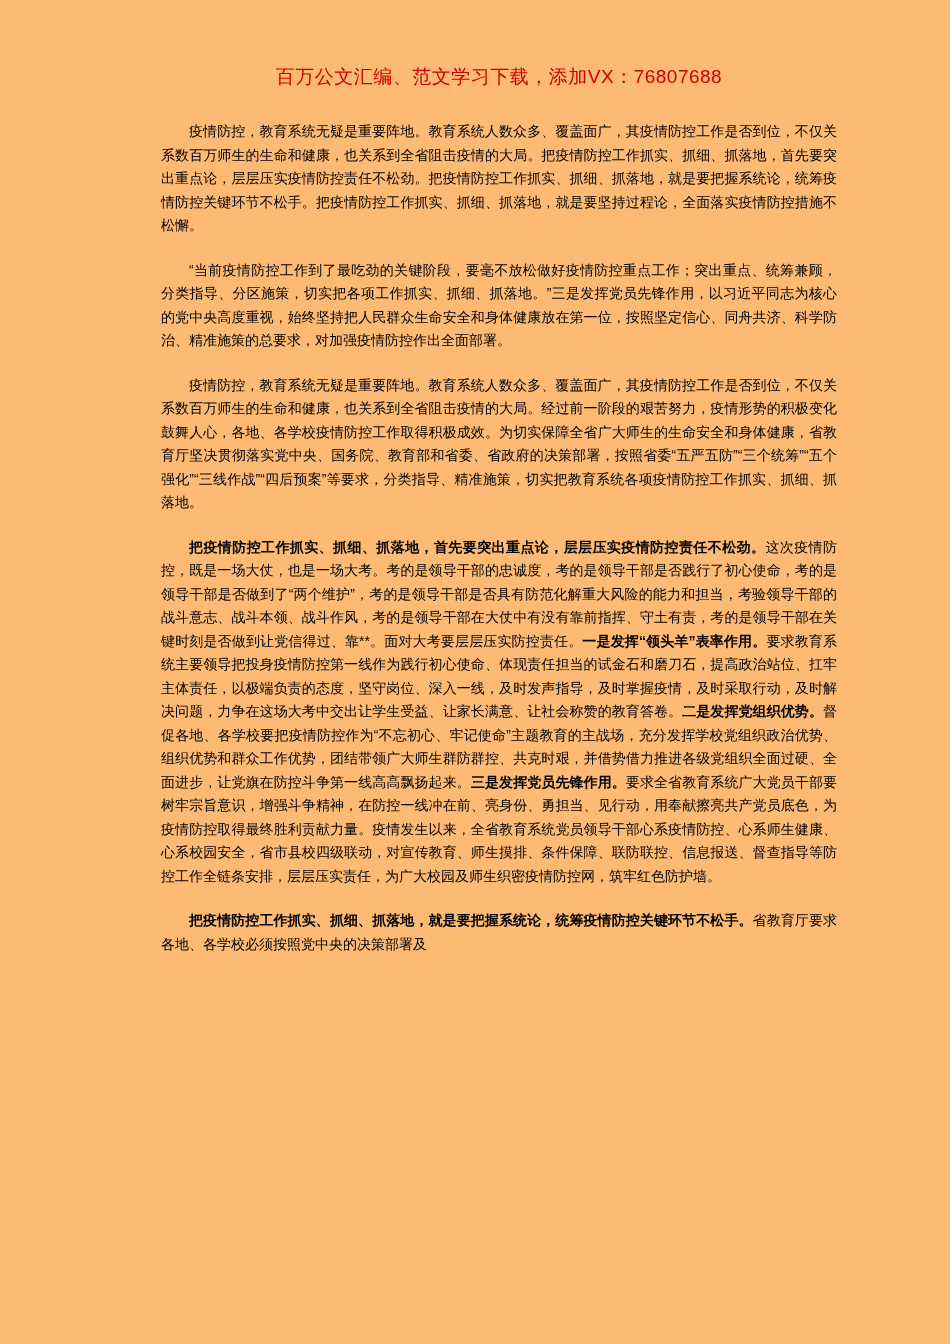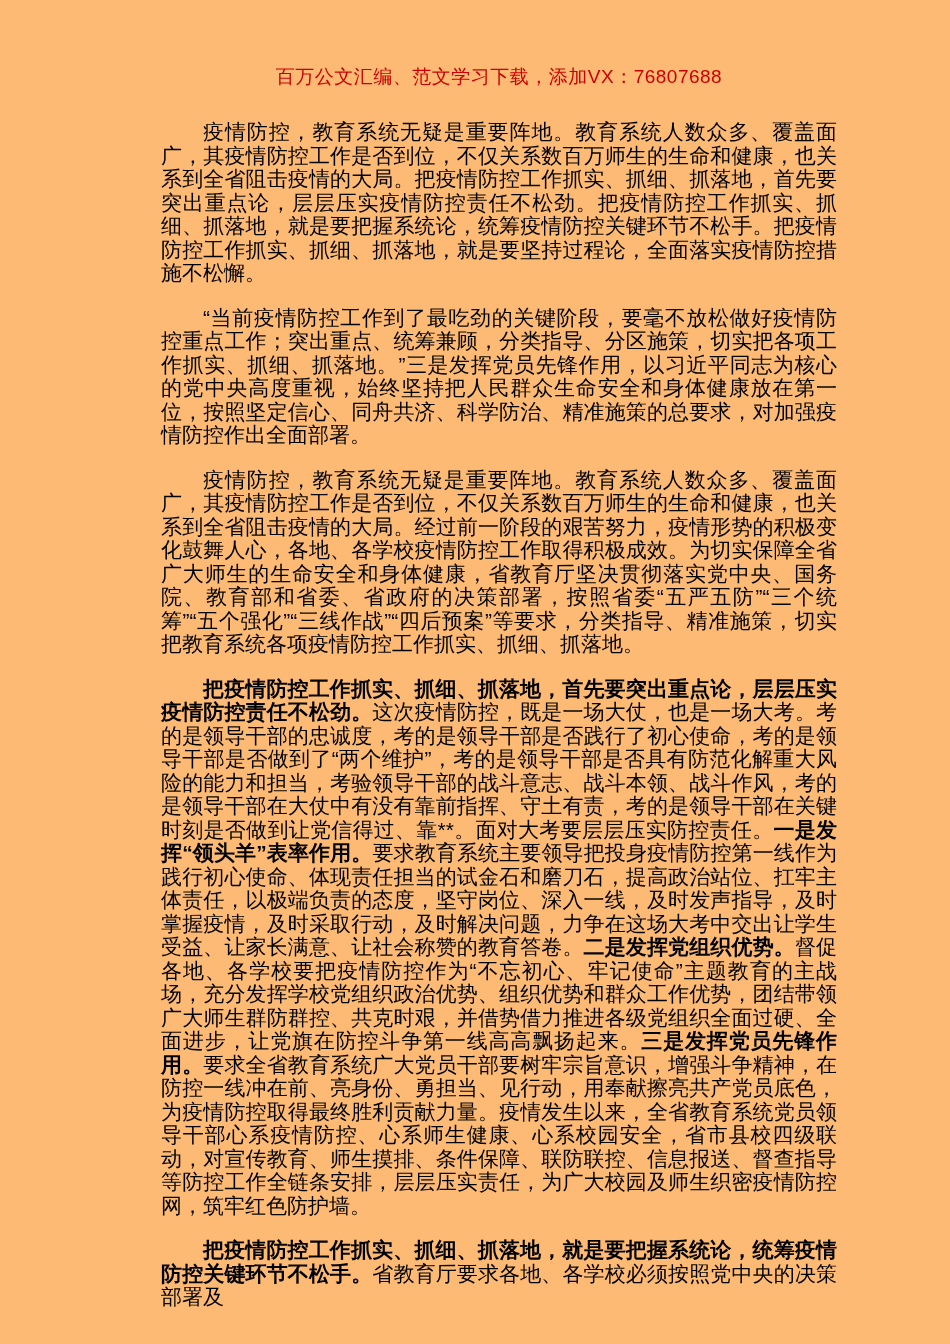--- a/index.html
+++ b/index.html
@@ -19,21 +19,21 @@
   .promo {
     padding-top: 64px;
     text-align: center;
     color: #cc0000;
     font-size: 19px;
     letter-spacing: 0.5px;
   }
   .content {
     width: 676px;
     margin: 30px auto 16px auto;
-    font-size: 21px;
+    font-size: 14px;
     line-height: 23.5px;
     color: #000000;
     text-align: justify;
     text-justify: inter-ideograph;
   }
   .content p {
     margin: 0 0 21px 0;
     text-indent: 2em;
   }
   .bold {

